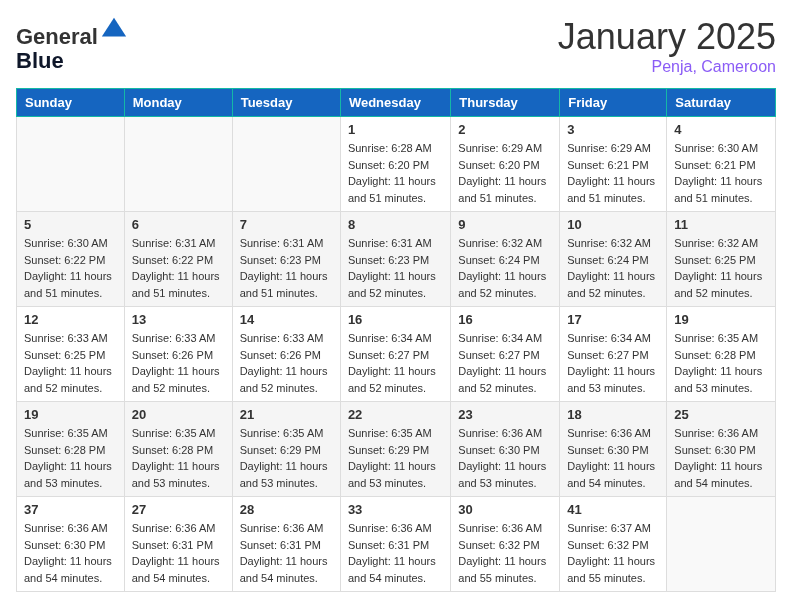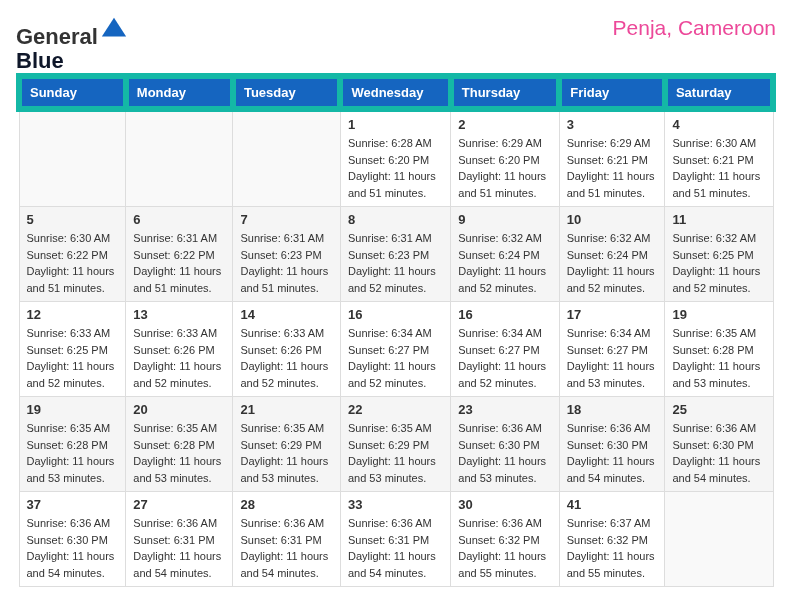--- a/index.html
+++ b/index.html
@@ -7,20 +7,21 @@
       font-family: Arial, sans-serif;
       background: #fff;
       width: 792px;
       min-height: 612px;
       padding: 16px;
     }
     .header {
       display: flex;
       justify-content: space-between;
       align-items: flex-start;
+      margin-bottom: 12px;
     }
     .logo {
       display: flex;
       align-items: center;
     }
     .logo-text {
       font-size: 22px;
       font-weight: bold;
       line-height: 1.1;
     }
@@ -33,36 +34,36 @@
     }
     .title-block {
       text-align: right;
     }
     .month-title {
       font-size: 36px;
       font-weight: normal;
       color: #333;
     }
     .location {
-      font-size: 21px;
-      color: #ec4899;
+      font-size: 16px;
+      color: #8b5cf6;
     }
     .calendar {
       width: 100%;
       border-collapse: collapse;
       border: 1px solid #ccc;
     }
     .calendar th {
       background-color: #1565C0;
       color: #fff;
       font-size: 13px;
       font-weight: bold;
       padding: 6px 8px;
       text-align: left;
-      border: 6px solid #14b8a6;
+      border: 1px solid #14b8a6;
     }
     .calendar td {
       vertical-align: top;
       padding: 5px 7px;
       font-size: 11px;
       color: #333;
       border: 1px solid #ddd;
       width: 113px;
       min-height: 80px;
       background: #fff;
@@ -94,20 +95,21 @@
         <span class="logo-general">General</span><svg class="logo-icon" viewBox="0 0 30 30">
             <polygon points="15,2 28,22 2,22" fill="#1565C0"></polygon>
           </svg>
       </div>
       <div class="logo-text">
         <span class="logo-blue">Blue</span>
       </div>
     </div>
   </div>
   <div class="title-block">
+    <div class="month-title">January 2025</div>
     <div class="location">Penja, Cameroon</div>
   </div>
 </div>
 
 <table class="calendar">
   <thead>
     <tr>
     <th>Sunday</th>
         <th>Monday</th>
         <th>Tuesday</th>

